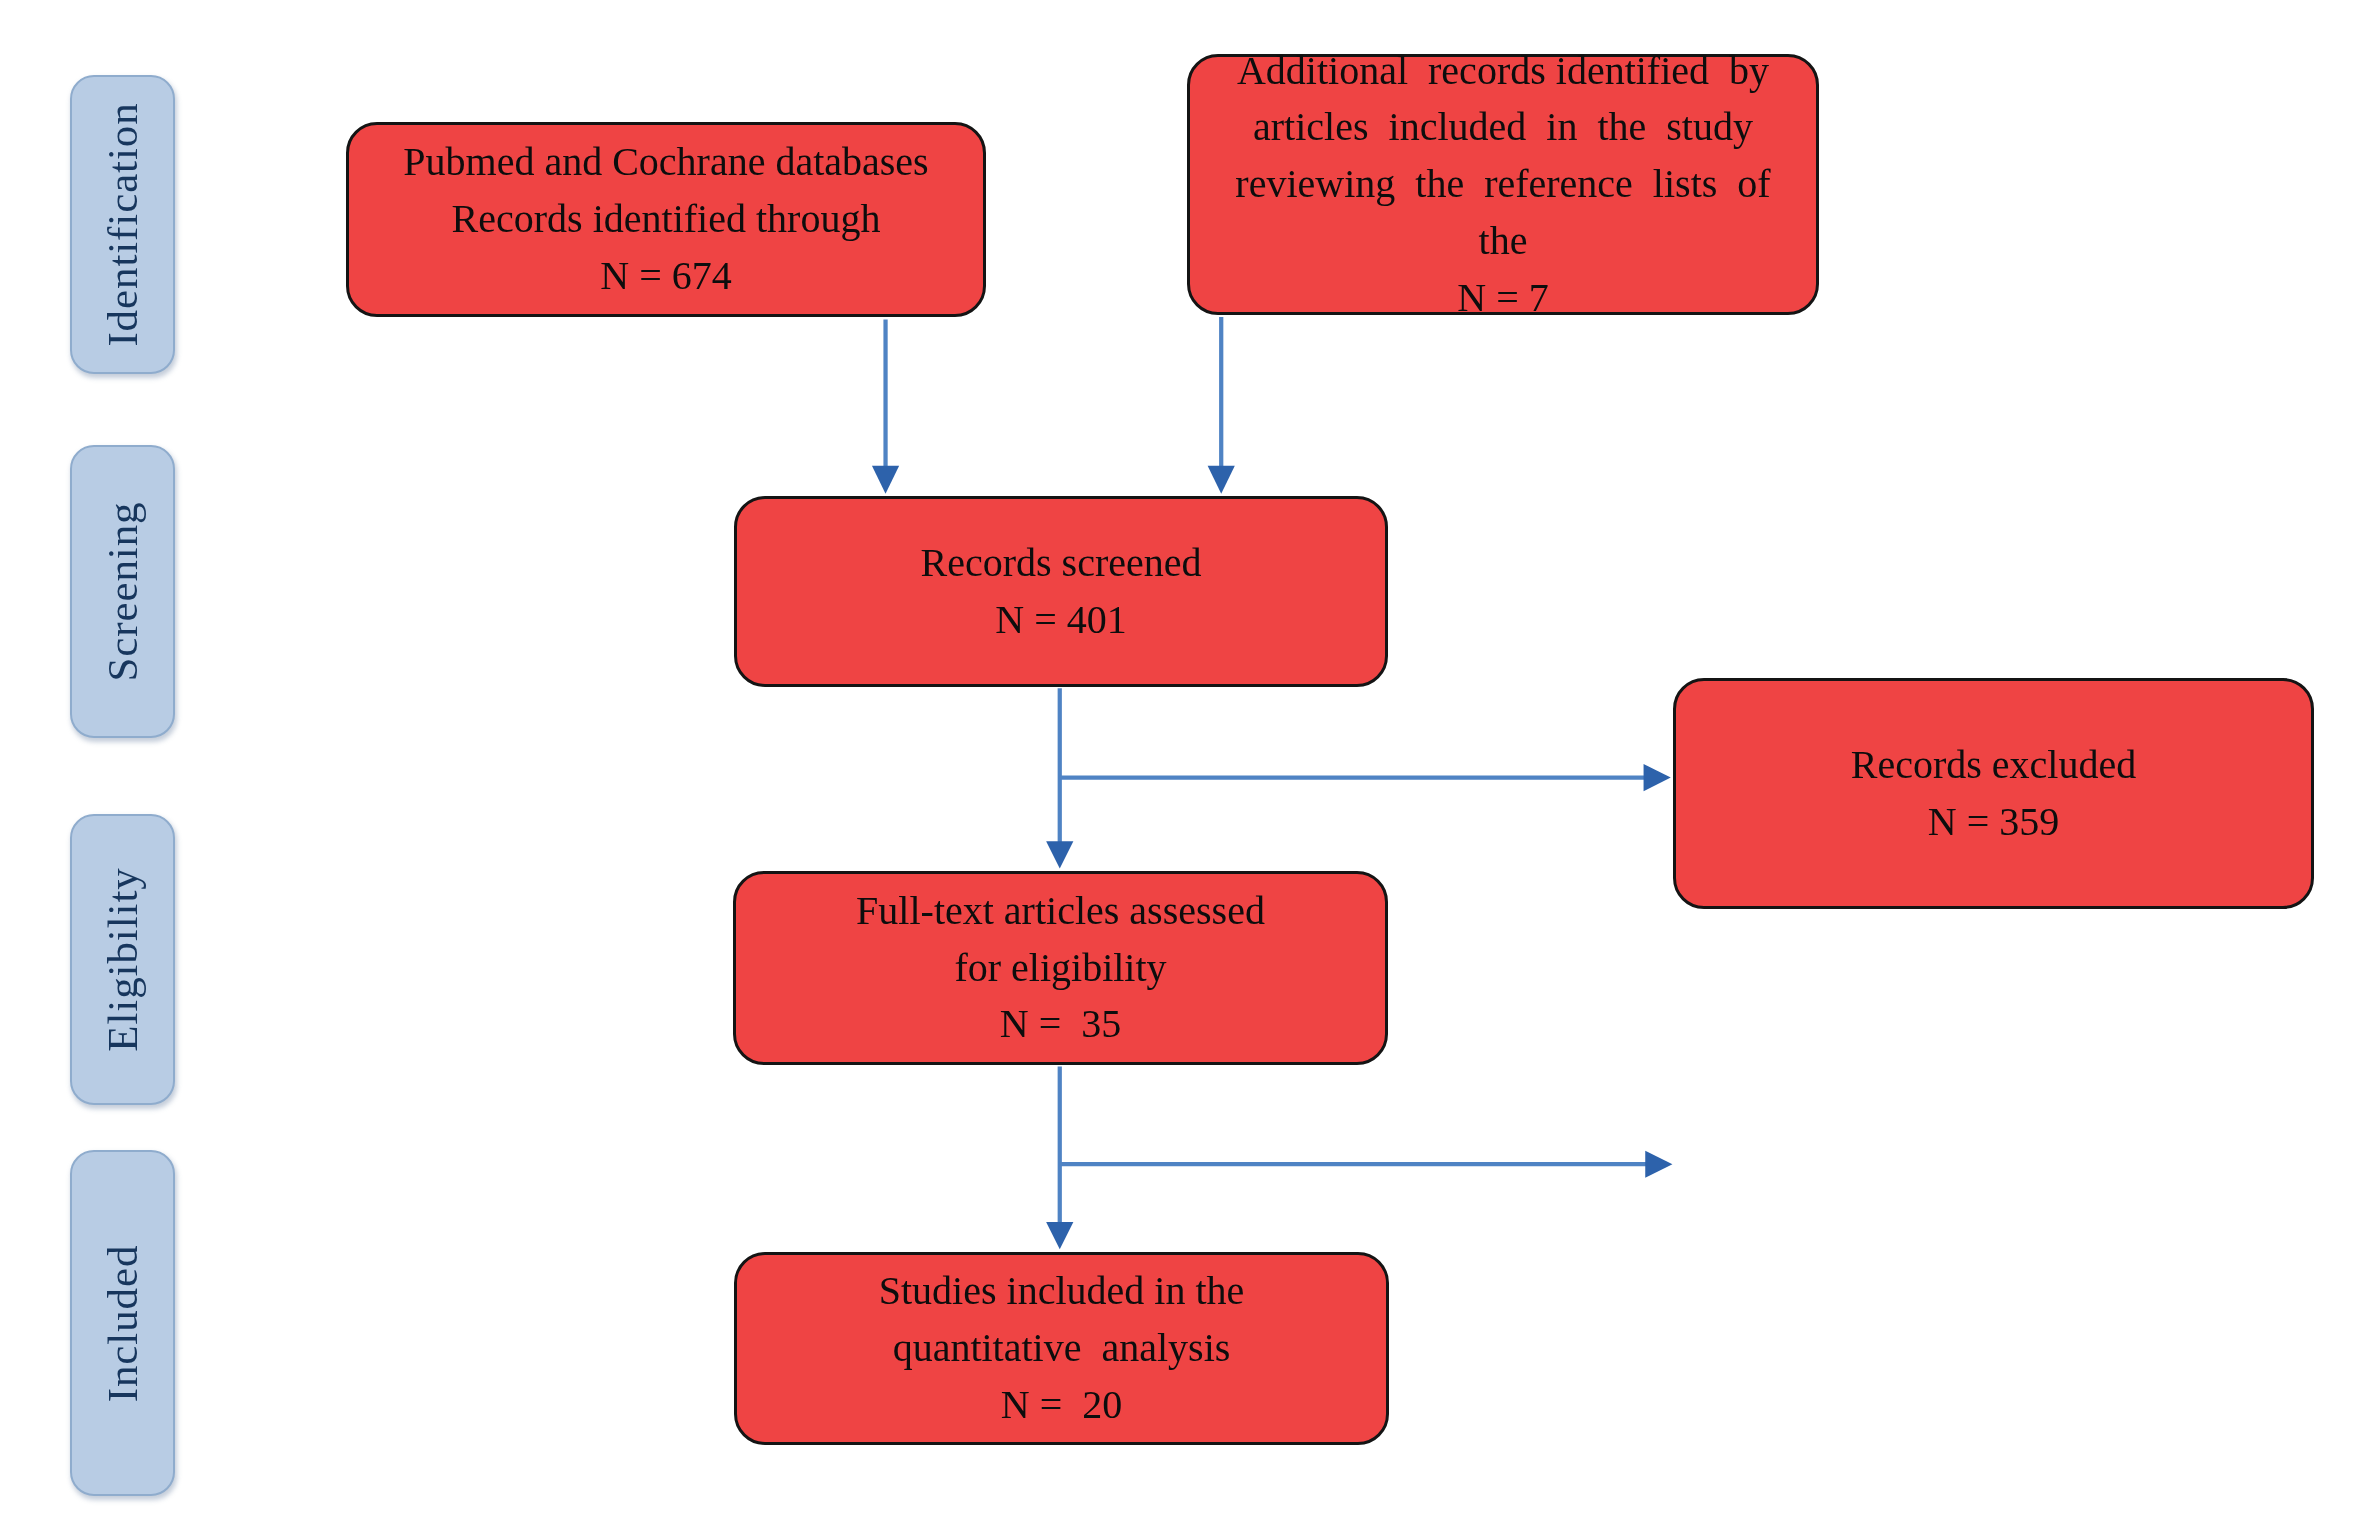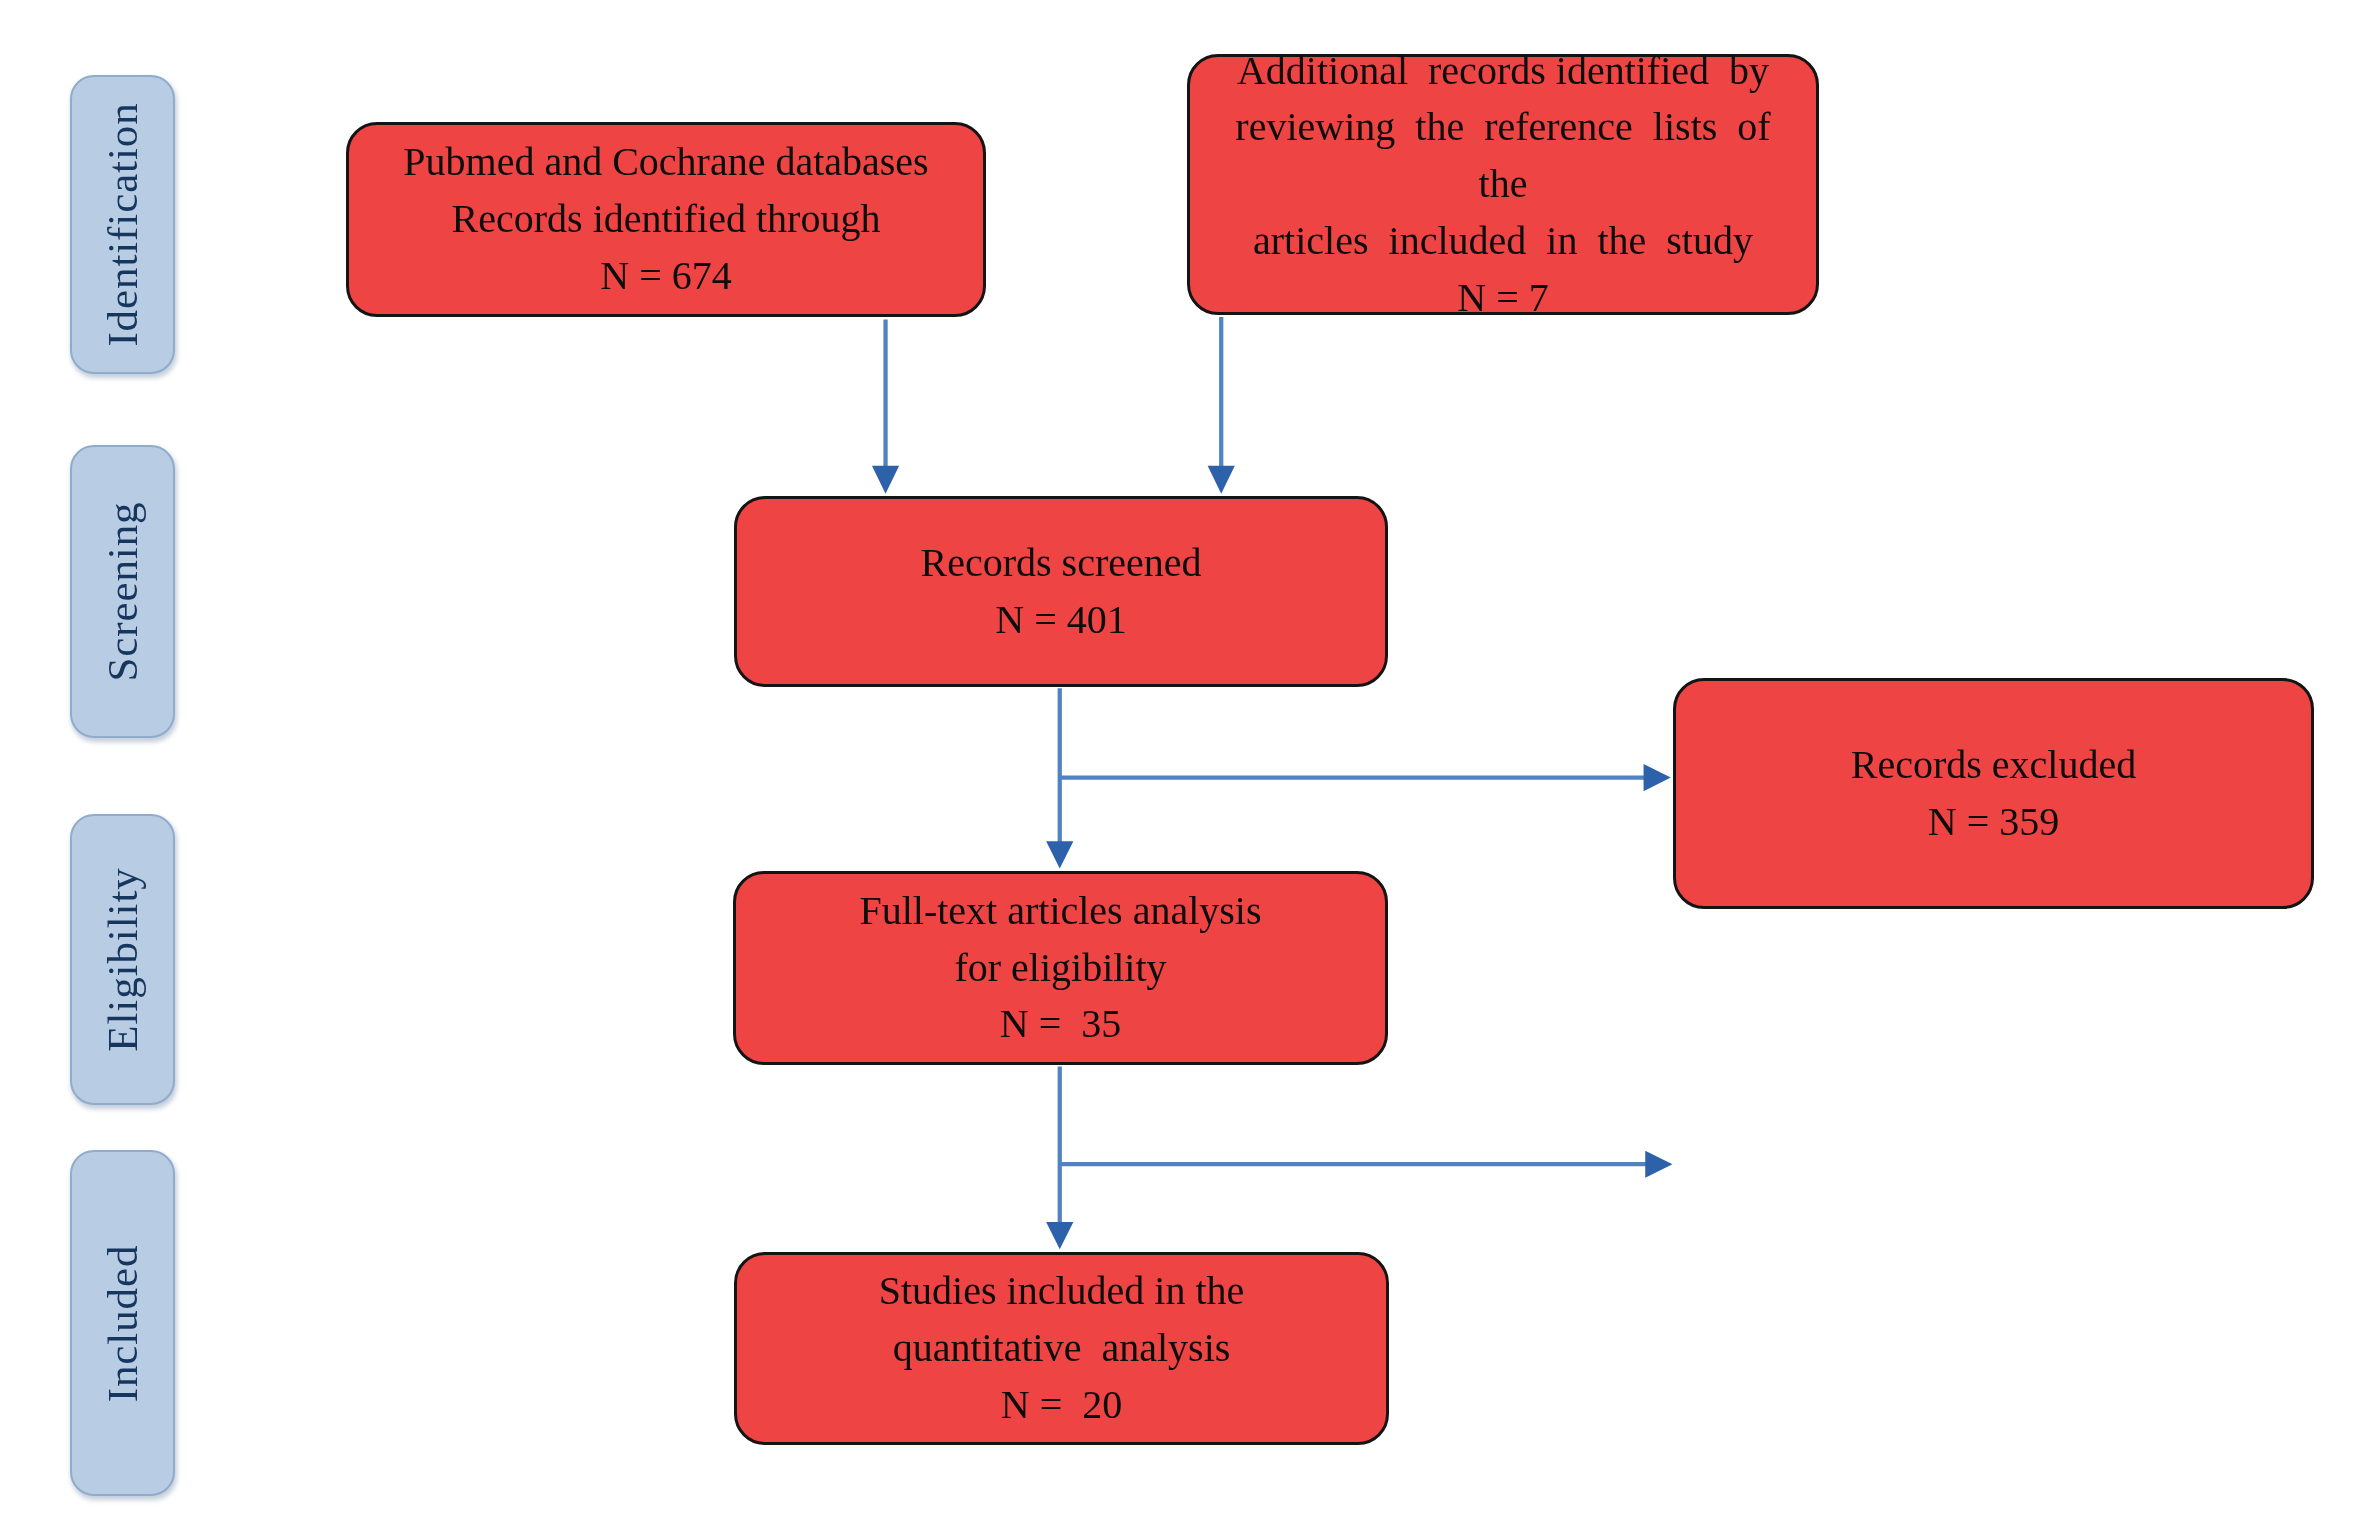--- a/index.html
+++ b/index.html
@@ -124,37 +124,37 @@
   </div>
 
   <div class="box" id="box-records-identified">
     <div class="box-line">Pubmed and Cochrane databases</div>
     <div class="box-line">Records identified through</div>
     <div class="box-n">N = 674</div>
   </div>
 
   <div class="box" id="box-additional-records">
     <div class="box-line">Additional  records identified  by</div>
+    <div class="box-line">articles  included  in  the  study</div>
     <div class="box-line">reviewing  the  reference  lists  of the</div>
-    <div class="box-line">articles  included  in  the  study</div>
     <div class="box-n">N = 7</div>
   </div>
 
   <div class="box" id="box-records-screened">
     <div class="box-line">Records screened</div>
     <div class="box-n">N = 401</div>
   </div>
 
   <div class="box" id="box-records-excluded">
     <div class="box-line">Records excluded</div>
     <div class="box-n">N = 359</div>
   </div>
 
   <div class="box" id="box-fulltext-assessed">
-    <div class="box-line">Full-text articles analysis</div>
+    <div class="box-line">Full-text articles assessed</div>
     <div class="box-line">for eligibility</div>
     <div class="box-n">N =  35</div>
   </div>
 
 
   <div class="box" id="box-studies-included">
     <div class="box-line">Studies included in the</div>
     <div class="box-line">quantitative  analysis</div>
     <div class="box-n">N =  20</div>
   </div>

